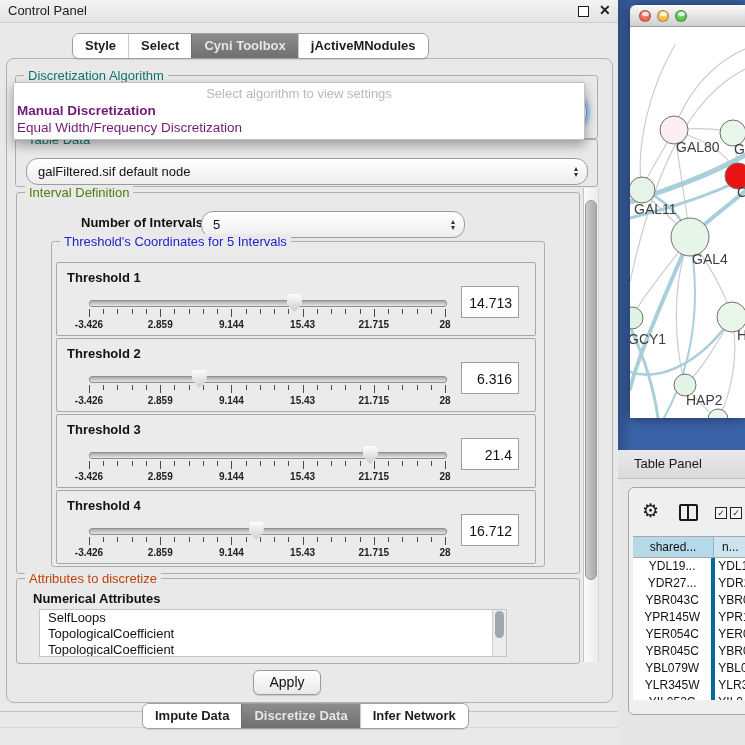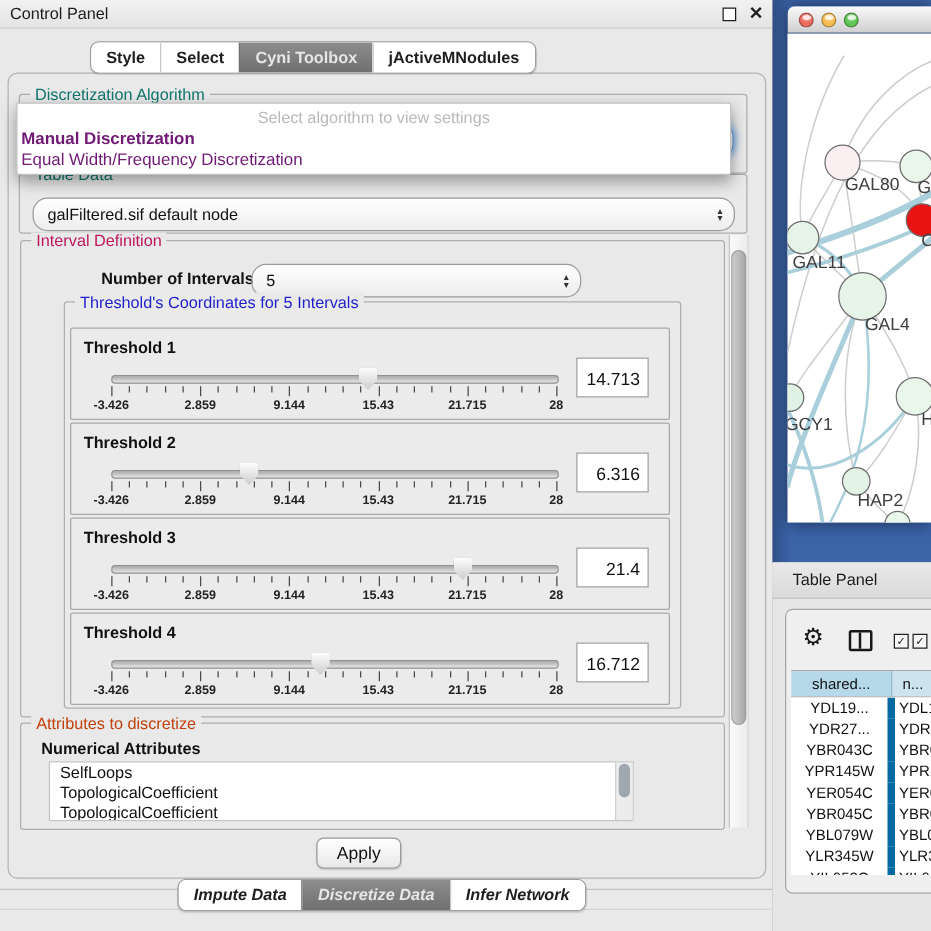--- a/index.html
+++ b/index.html
@@ -11,21 +11,21 @@
   .left-panel{left:0;top:0;width:618px;height:745px;background:#e9e9e9;border-right:1px solid #9aa0a8;}
   .titlebar{left:0;top:0;width:618px;height:22px;background:linear-gradient(#f2f2f2,#e4e4e4);
     border-bottom:1px solid #cfcfcf;}
   .titlebar .title{position:absolute;left:8px;top:3px;font-size:13px;color:#1c1c1c;}
   .float-btn{position:absolute;left:578px;top:6px;width:9px;height:9px;border:1.5px solid #1c1c1c;background:#fff;}
   .close-btn{position:absolute;left:599px;top:2px;font-size:14px;font-weight:bold;color:#1c1c1c;cursor:default;}
 
   .tabstrip{display:flex;position:absolute;height:24px;border:1px solid #9f9f9f;border-radius:7px;
     overflow:hidden;background:#fff;z-index:6;box-shadow:0 1px 1px rgba(0,0,0,.12);}
   .tabstrip-top{left:72px;top:33px;}
-  .tabstrip-bottom{left:142px;top:703px;font-style:italic;}
+  .tabstrip-bottom{left:142px;top:703px;}
   .seg{display:flex;align-items:center;padding:0 12px;font-size:13px;font-weight:600;color:#1e1e1e;
     line-height:24px;border-left:1px solid #c9c9c9;background:#fff;white-space:nowrap;}
   .seg:first-child{border-left:none;}
   .seg.selected{background:linear-gradient(#8d8d8d,#6f6f6f);color:#e6e6e6;border-left-color:#6f6f6f;}
   .seg .ticon{margin-right:5px;display:inline-block;}
 
   .main-panel{left:6px;top:58px;width:605px;height:643px;border:1px solid #b3b3b3;border-radius:8px;background:#e9e9e9;}
 
   .group{position:absolute;border:1px solid #aeaeae;border-radius:3px;}
   .group-title{position:absolute;top:-8px;left:8px;background:#e9e9e9;padding:0 4px;font-size:13px;color:#0f766e;white-space:nowrap;}
@@ -97,21 +97,21 @@
   .split-icon:after{content:"";position:absolute;left:6px;top:0;width:2px;height:13px;background:#181818;}
   .cbx{position:absolute;top:19px;width:10px;height:10px;border:1.5px solid #222;font-size:9px;line-height:10px;
     text-align:center;color:#222;background:#f6f6f6;}
   .tbl{position:absolute;left:4px;top:48px;width:150px;}
   .tbl-head{display:flex;height:20px;border-top:1px solid #a8a8a8;border-bottom:1px solid #a8a8a8;}
   .th1{width:80px;background:#b5d9e8;border-right:1px solid #8fb4c4;font-size:12px;color:#111;
     text-align:center;line-height:20px;}
   .th2{width:66px;background:#cde4ef;font-size:12px;color:#111;line-height:20px;padding-left:8px;box-sizing:border-box;}
   .tbl-rows{height:142px;overflow:hidden;background:#fff;width:147px;}
   .trow{display:flex;height:17px;background:#fff;}
-  .td1{width:80px;text-align:center;font-size:12px;color:#111;line-height:17px;border-right:6px solid #0369a1;}
+  .td1{width:80px;text-align:center;font-size:12px;color:#111;line-height:17px;border-right:4px solid #0369a1;}
   .td2{width:66px;font-size:12px;color:#111;line-height:17px;padding-left:3px;box-sizing:border-box;}
 </style>
 </head>
 <body>
 
 <div class="stage">
 
   <div class="abs left-panel">
 
     <div class="abs titlebar">
@@ -156,21 +156,21 @@
               <span>▴</span>
               <span>▾</span>
             </span>
         </div>
       </div>
     </div>
 
     <div class="abs scrollpane">
 
       <div class="group" style="left:4px;top:6px;width:562px;height:380px;">
-        <span class="group-title" id="interval-title" style="color: #be185d; text-align: center;">Interval Definition</span>
+        <span class="group-title" id="interval-title" style="color: #4d7c0f; text-align: center;">Interval Definition</span>
         <span class="num-label">Number of Intervals</span>
         <div class="combo" style="left:184px;top:18px;width:262px;height:25px;">
           <span class="cval">5</span>
           <span class="stepper">
               <span>▴</span>
               <span>▾</span>
             </span>
         </div>
 
         <div class="group" style="left:34px;top:48px;width:492px;height:324px;background:#eaeaea;">

